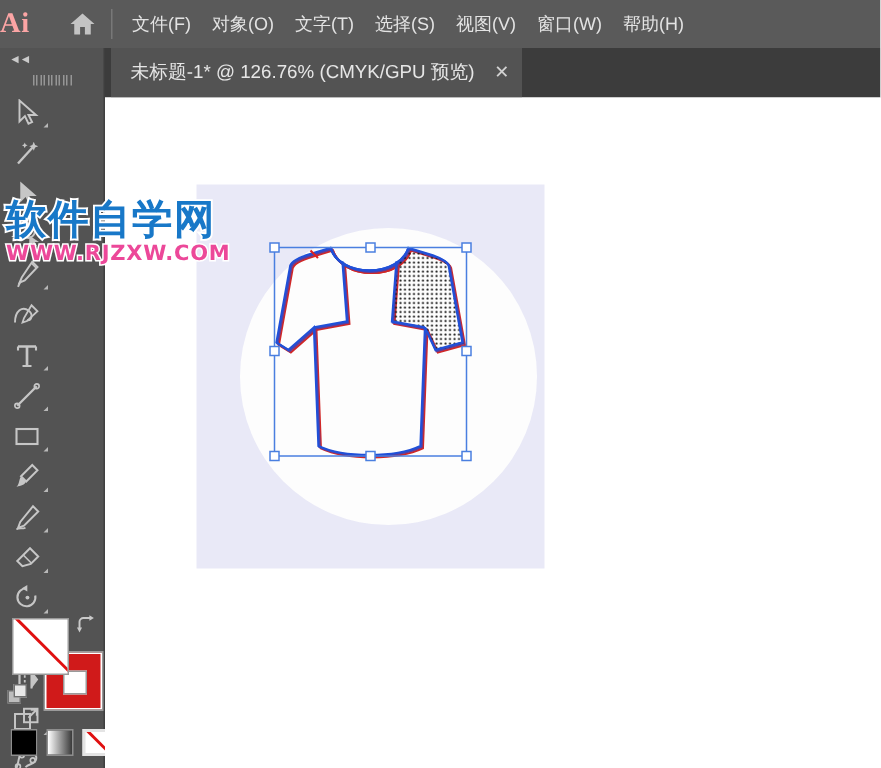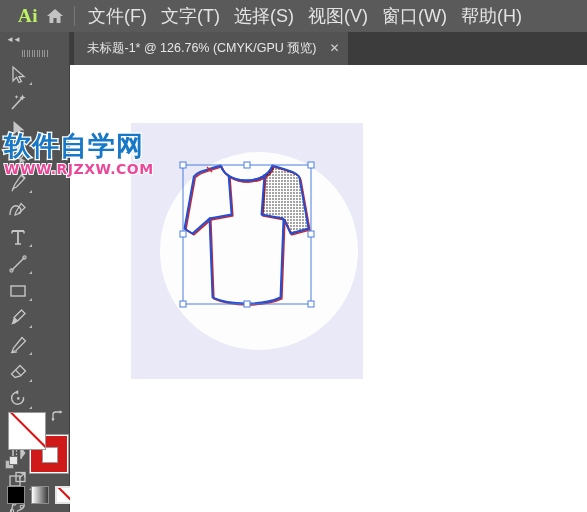--- a/index.html
+++ b/index.html
@@ -16,35 +16,35 @@
   }
 
   
   #menubar {
     position: absolute; left: 0; top: 0;
     width: 587px; height: 32px;
     background: #5a5a5a;
     display: flex; align-items: center;
   }
   #ai-logo {
-    width: 38px; text-align: right;
-    color: #bef264;
+    width: 38px; text-align: left;
+    color: #fca5a5;
     font-size: 19px; font-weight: bold;
     font-family: "Liberation Serif", serif;
     letter-spacing: 0.5px;
   }
   #home-btn {
     width: 34px; display: flex; align-items: center; justify-content: center;
   }
   #menu-divider {
     width: 1px; height: 20px; background: #787878; margin: 0 6px 0 2px;
   }
   .menu-item {
     color: #e3e3e3;
-    font-size: 18px;
+    font-size: 12px;
     padding: 3px 7px;
     white-space: nowrap;
     cursor: default;
   }
 
   
   #tabbar {
     position: absolute; left: 70px; top: 32px;
     width: 517px; height: 33px;
     background: #3c3c3c;
@@ -218,20 +218,21 @@
 
   <div id="menubar">
     <div id="ai-logo">Ai</div>
     <div id="home-btn">
       <svg width="18" height="16" viewBox="0 0 18 16" aria-hidden="true">
         <path d="M9 1 L17 8 L14.5 8 L14.5 15 L10.6 15 L10.6 10 L7.4 10 L7.4 15 L3.5 15 L3.5 8 L1 8 Z" fill="#c3c3c3"></path>
       </svg>
     </div>
     <div id="menu-divider"></div>
     <div class="menu-item">文件(F)</div>
+    <div class="menu-item">对象(O)</div>
     <div class="menu-item">文字(T)</div>
     <div class="menu-item">选择(S)</div>
     <div class="menu-item">视图(V)</div>
     <div class="menu-item">窗口(W)</div>
     <div class="menu-item">帮助(H)</div>
   </div>
 
   <div id="tabbar">
     <div id="doc-tab">
       <span id="doc-tab-title">未标题-1* @ 126.76% (CMYK/GPU 预览)</span>

